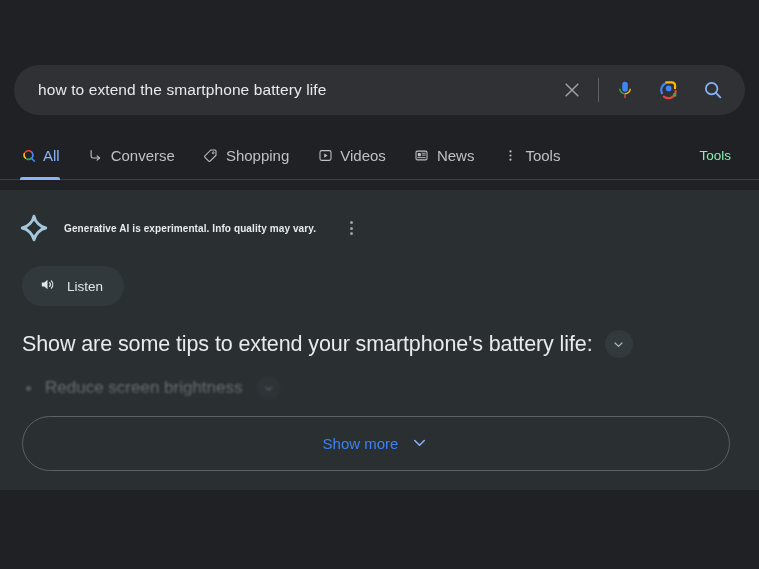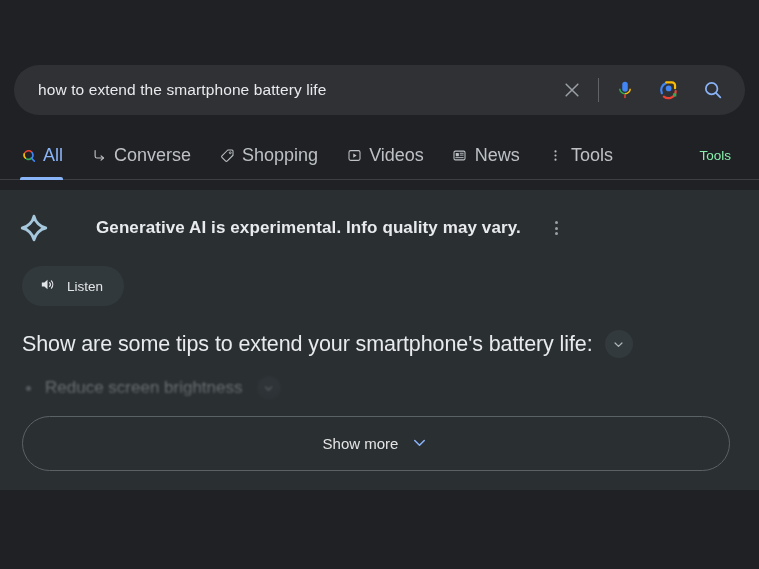--- a/index.html
+++ b/index.html
@@ -95,21 +95,21 @@
     padding-left: 20px;
   }
 
   .tab {
     display: flex;
     align-items: center;
     gap: 7px;
     height: 100%;
     margin-right: 28px;
     color: #bdc1c6;
-    font-size: 18px;
+    font-size: 15px;
     cursor: pointer;
     position: relative;
     white-space: nowrap;
   }
 
   .tab.active { color: #8ab4f8; }
 
   .tab.active::after {
     content: "";
     position: absolute;
@@ -158,25 +158,24 @@
   .sparkle {
     width: 32px;
     height: 32px;
     display: flex;
     align-items: center;
     justify-content: center;
     flex: 0 0 auto;
   }
 
   .ai-notice-text {
-    font-size: 17px;
+    font-size: 10px;
     font-weight: bold;
     color: #e8eaed;
     letter-spacing: .1px;
-    margin-left: 32px;
   }
 
   .kebab {
     display: flex;
     flex-direction: column;
     gap: 2.5px;
     margin-left: 16px;
     cursor: pointer;
     padding: 6px 4px;
   }
@@ -269,21 +268,21 @@
 
   .show-more {
     position: absolute;
     left: 22px;
     top: 226px;
     width: 708px;
     height: 55px;
     border: 1px solid #5a6265;
     border-radius: 28px;
     background: transparent;
-    color: #e5e5e5;
+    color: #3b82f6;
     font-size: 15px;
     font-family: "Liberation Sans", sans-serif;
     display: flex;
     align-items: center;
     justify-content: center;
     gap: 12px;
     cursor: pointer;
   }
 
   .bottom-area {

